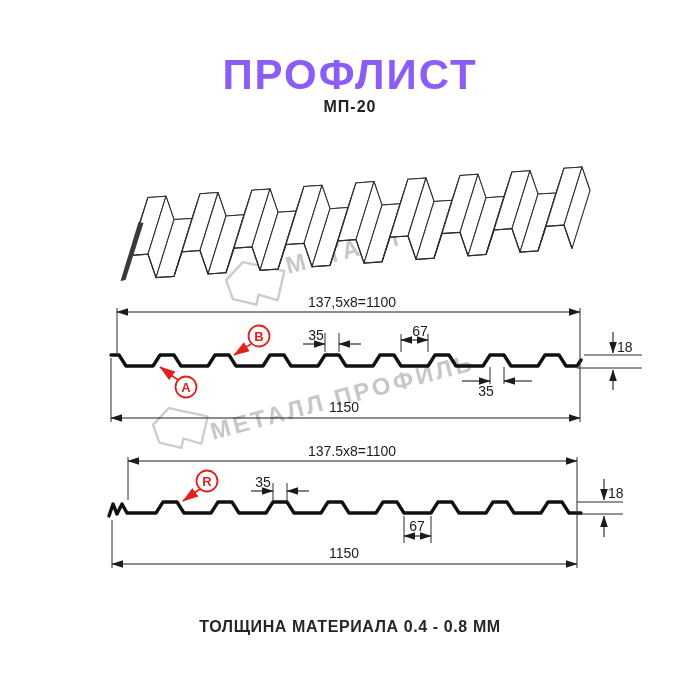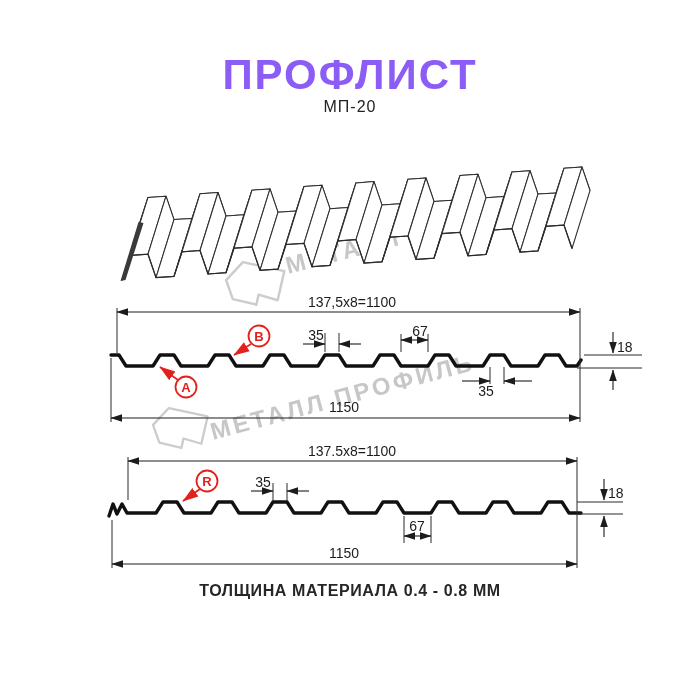--- a/index.html
+++ b/index.html
@@ -1,21 +1,21 @@
 <!DOCTYPE html>
 <html><head>
 <meta charset="utf-8">
 <style>
   html,body{margin:0;padding:0;background:#ffffff;}
   body{width:700px;height:700px;position:relative;font-family:"Liberation Sans",sans-serif;overflow:hidden;}
   .title{position:absolute;top:54px;left:0;width:700px;text-align:center;
          font-size:42px;font-weight:800;letter-spacing:2px;color:#8b5cf6;line-height:1;}
   .subtitle{position:absolute;top:99px;left:0;width:700px;text-align:center;
-         font-size:16px;font-weight:400;letter-spacing:1px;color:#222;line-height:1;}
-  .footer{position:absolute;top:581px;left:0;width:700px;text-align:center;
+         font-size:16px;font-weight:700;letter-spacing:1px;color:#222;line-height:1;}
+  .footer{position:absolute;top:617px;left:0;width:700px;text-align:center;
          font-size:16px;font-weight:700;letter-spacing:.6px;color:#262626;line-height:1.2;}
   svg#art{position:absolute;left:0;top:0;}
   .prof{fill:none;stroke:#111;stroke-width:3.4;stroke-linejoin:round;stroke-linecap:round;}
   .dim{stroke:#1c1c1c;stroke-width:1.1;fill:none;}
   .thin{stroke:#2a2a2a;stroke-width:1;fill:none;}
   .dtext{font-size:14px;fill:#1c1c1c;font-family:"Liberation Sans",sans-serif;}
   .red{stroke-width:1.6;fill:none;}
   .rtext{font-size:13px;font-weight:700;font-family:"Liberation Sans",sans-serif;}
   .wmtext{font-size:24px;font-weight:700;letter-spacing:3px;fill:#c7c7c7;
           font-family:"Liberation Sans",sans-serif;}

